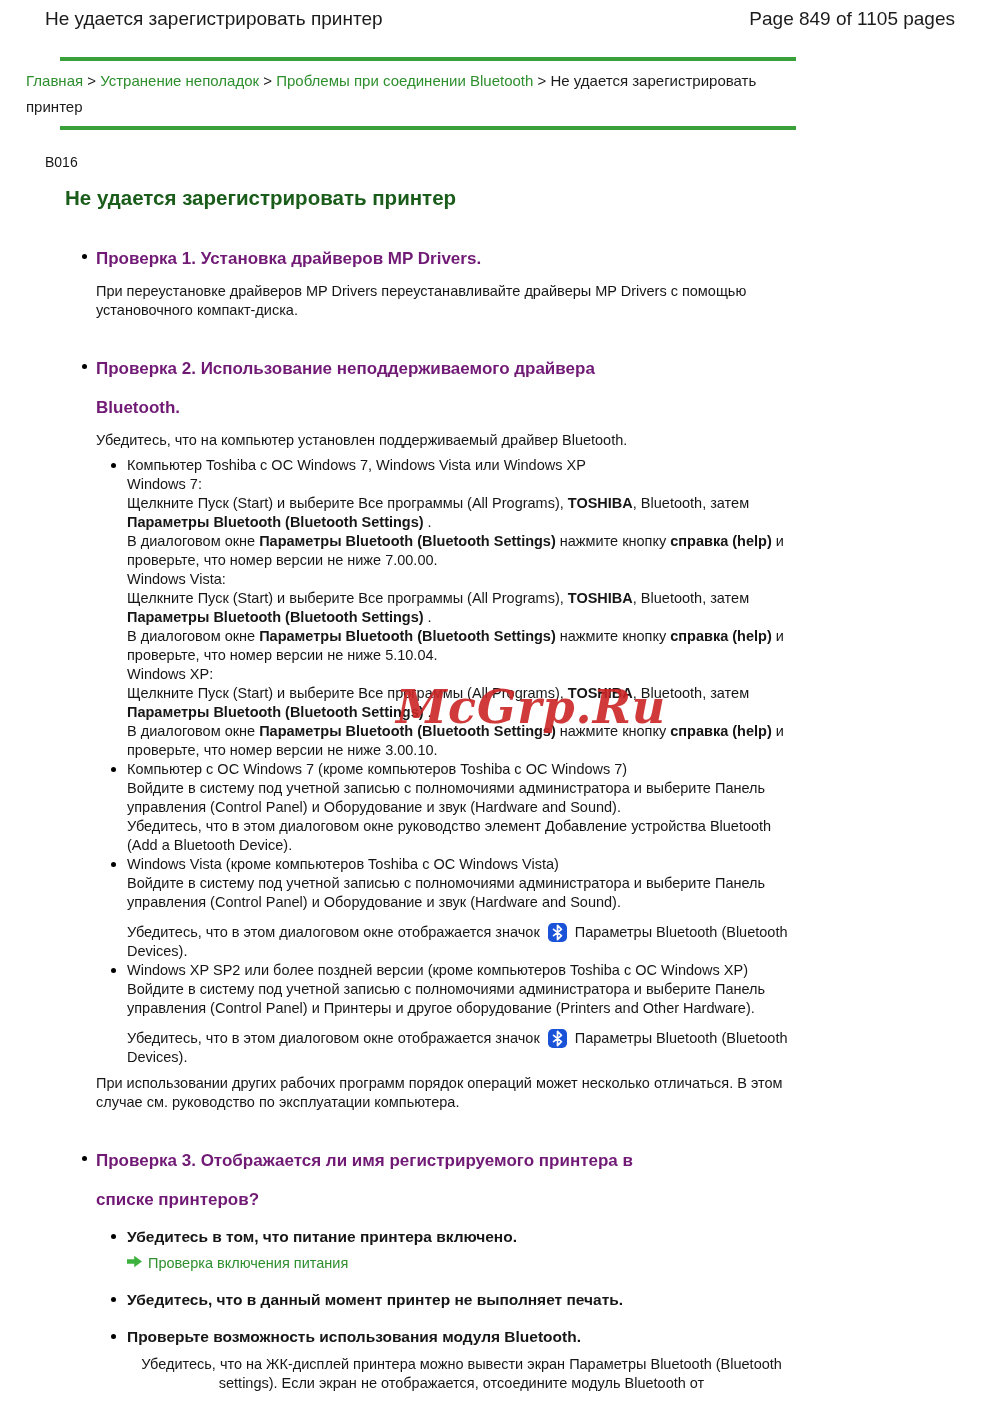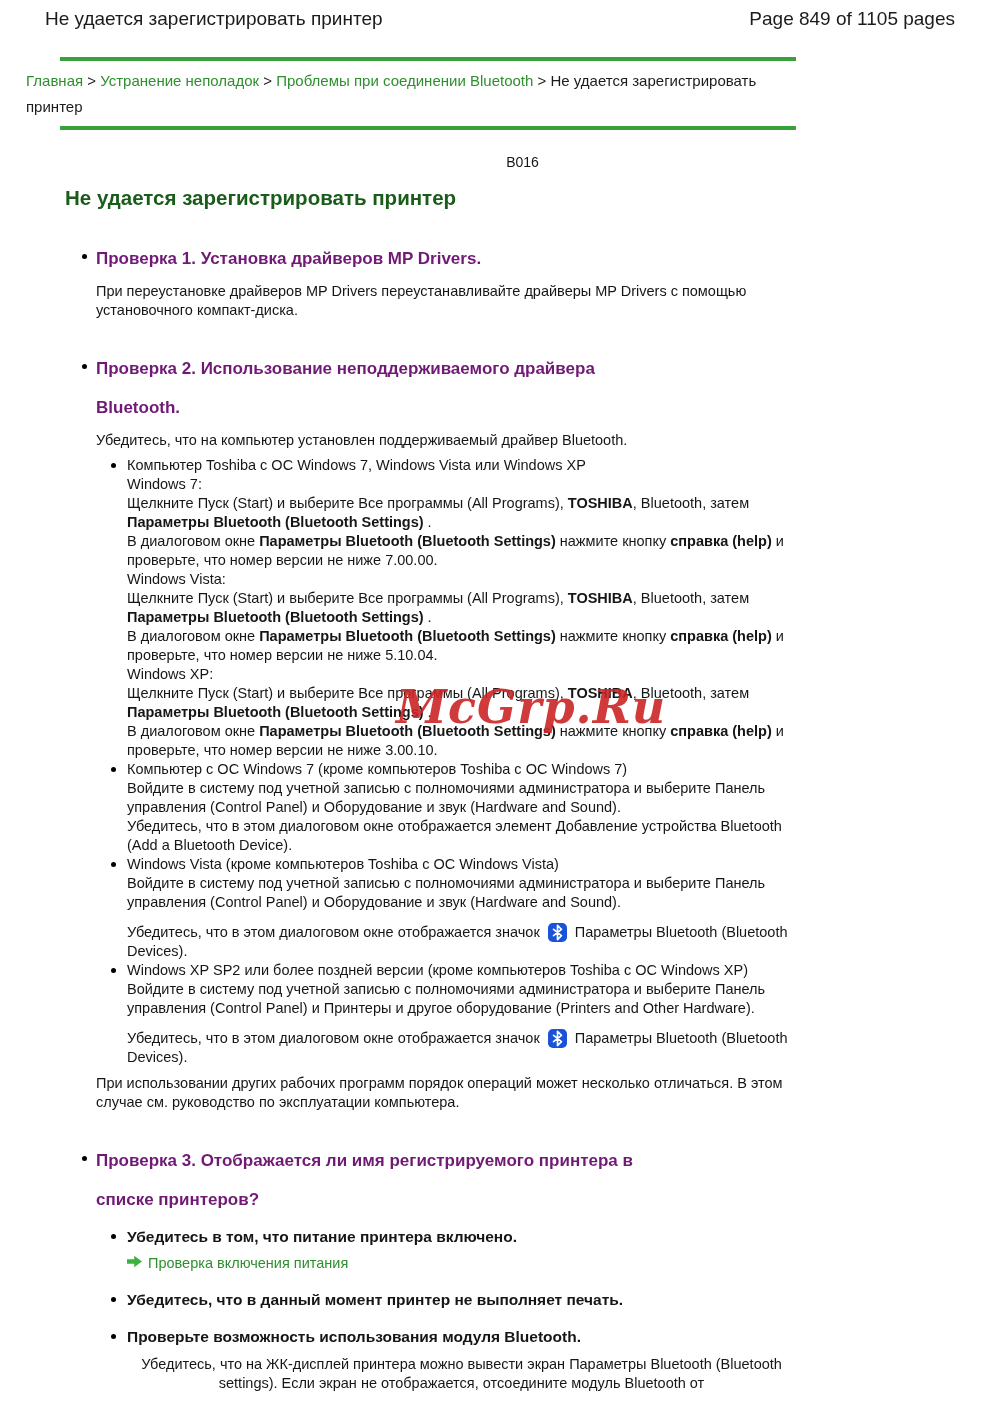--- a/index.html
+++ b/index.html
@@ -13,21 +13,21 @@
     font-family:"Liberation Sans",sans-serif;color:#161616;overflow:hidden;
   }
   .top-header{display:flex;justify-content:space-between;align-items:flex-start;
     padding:8px 45px 0 45px;font-size:19px;color:#1b1b1b;}
   .rule{height:4px;background:var(--green-bar);margin-left:60px;width:736px;}
   .rule.first{margin-top:27px;}
   .breadcrumb{margin-left:26px;width:736px;font-size:15px;line-height:26px;
     padding:7px 0 6px;color:#1b1b1b;}
   .bc-link{color:var(--link-green);cursor:pointer;}
   .bc-sep{color:#1b1b1b;}
-  .article-code{margin:24px 0 0 45px;font-size:14px;text-align:center;}
+  .article-code{margin:24px 0 0 45px;font-size:14px;}
   .page-title{margin:16px 0 0 65px;font-size:20.5px;font-weight:bold;color:var(--title-green);}
   .content{margin-left:80px;width:716px;font-size:14.5px;line-height:19px;}
   .check{position:relative;padding-left:16px;margin-top:29px;}
   .dot{position:absolute;width:5px;height:5px;border-radius:50%;background:#000;}
   .check > .dot{left:2px;top:15px;}
   .check-title{font-size:17px;font-weight:bold;line-height:39px;color:#701a75;}
   .check-body{margin-top:3px;}
   .para{margin:4px 0 6px;}
   .para.mt{margin-top:7px;}
   .b{font-weight:bold;}
@@ -93,21 +93,21 @@
               <div class="line"><span>Windows XP:</span></div>
               <div class="line"><span>Щелкните Пуск (Start) и выберите Все программы (All Programs),  </span><span class="b">TOSHIBA</span><span>, Bluetooth, затем </span><span class="b">Параметры Bluetooth (Bluetooth Settings)</span><span> .</span></div>
               <div class="line"><span>В диалоговом окне </span><span class="b">Параметры Bluetooth (Bluetooth Settings)</span><span> нажмите кнопку </span><span class="b">справка (help)</span><span> и проверьте, что номер версии не ниже 3.00.10.</span></div>
             </div>
           </div>
           <div class="inner-item">
             <span class="dot"></span>
             <div class="inner-content">
               <div class="line"><span>Компьютер с ОС Windows 7 (кроме компьютеров Toshiba с ОС Windows 7)</span></div>
               <div class="line"><span>Войдите в систему под учетной записью с полномочиями администратора и выберите Панель управления (Control Panel) и Оборудование и звук (Hardware and Sound).</span></div>
-              <div class="line"><span>Убедитесь, что в этом диалоговом окне отображается элемент Добавление устройства Bluetooth (Add a Bluetooth Device).</span></div>
+              <div class="line"><span>Убедитесь, что в этом диалоговом окне руководство элемент Добавление устройства Bluetooth (Add a Bluetooth Device).</span></div>
             </div>
           </div>
           <div class="inner-item">
             <span class="dot"></span>
             <div class="inner-content">
               <div class="line"><span>Windows Vista (кроме компьютеров Toshiba с ОС Windows Vista)</span></div>
               <div class="line"><span>Войдите в систему под учетной записью с полномочиями администратора и выберите Панель управления (Control Panel) и Оборудование и звук (Hardware and Sound).</span></div>
               <div class="line gap"><span>Убедитесь, что в этом диалоговом окне отображается значок </span><span class="bt-icon"><svg width="19" height="19" viewBox="0 0 24 24">
                     <rect x="0" y="0" width="24" height="24" rx="6" fill="#1a53d8"></rect>
                     <path d="M12 3 V21 M12 3 L17 8 L7 16 M12 21 L17 16 L7 8" fill="none" stroke="#fff" stroke-width="2.1" stroke-linecap="round" stroke-linejoin="round"></path>

